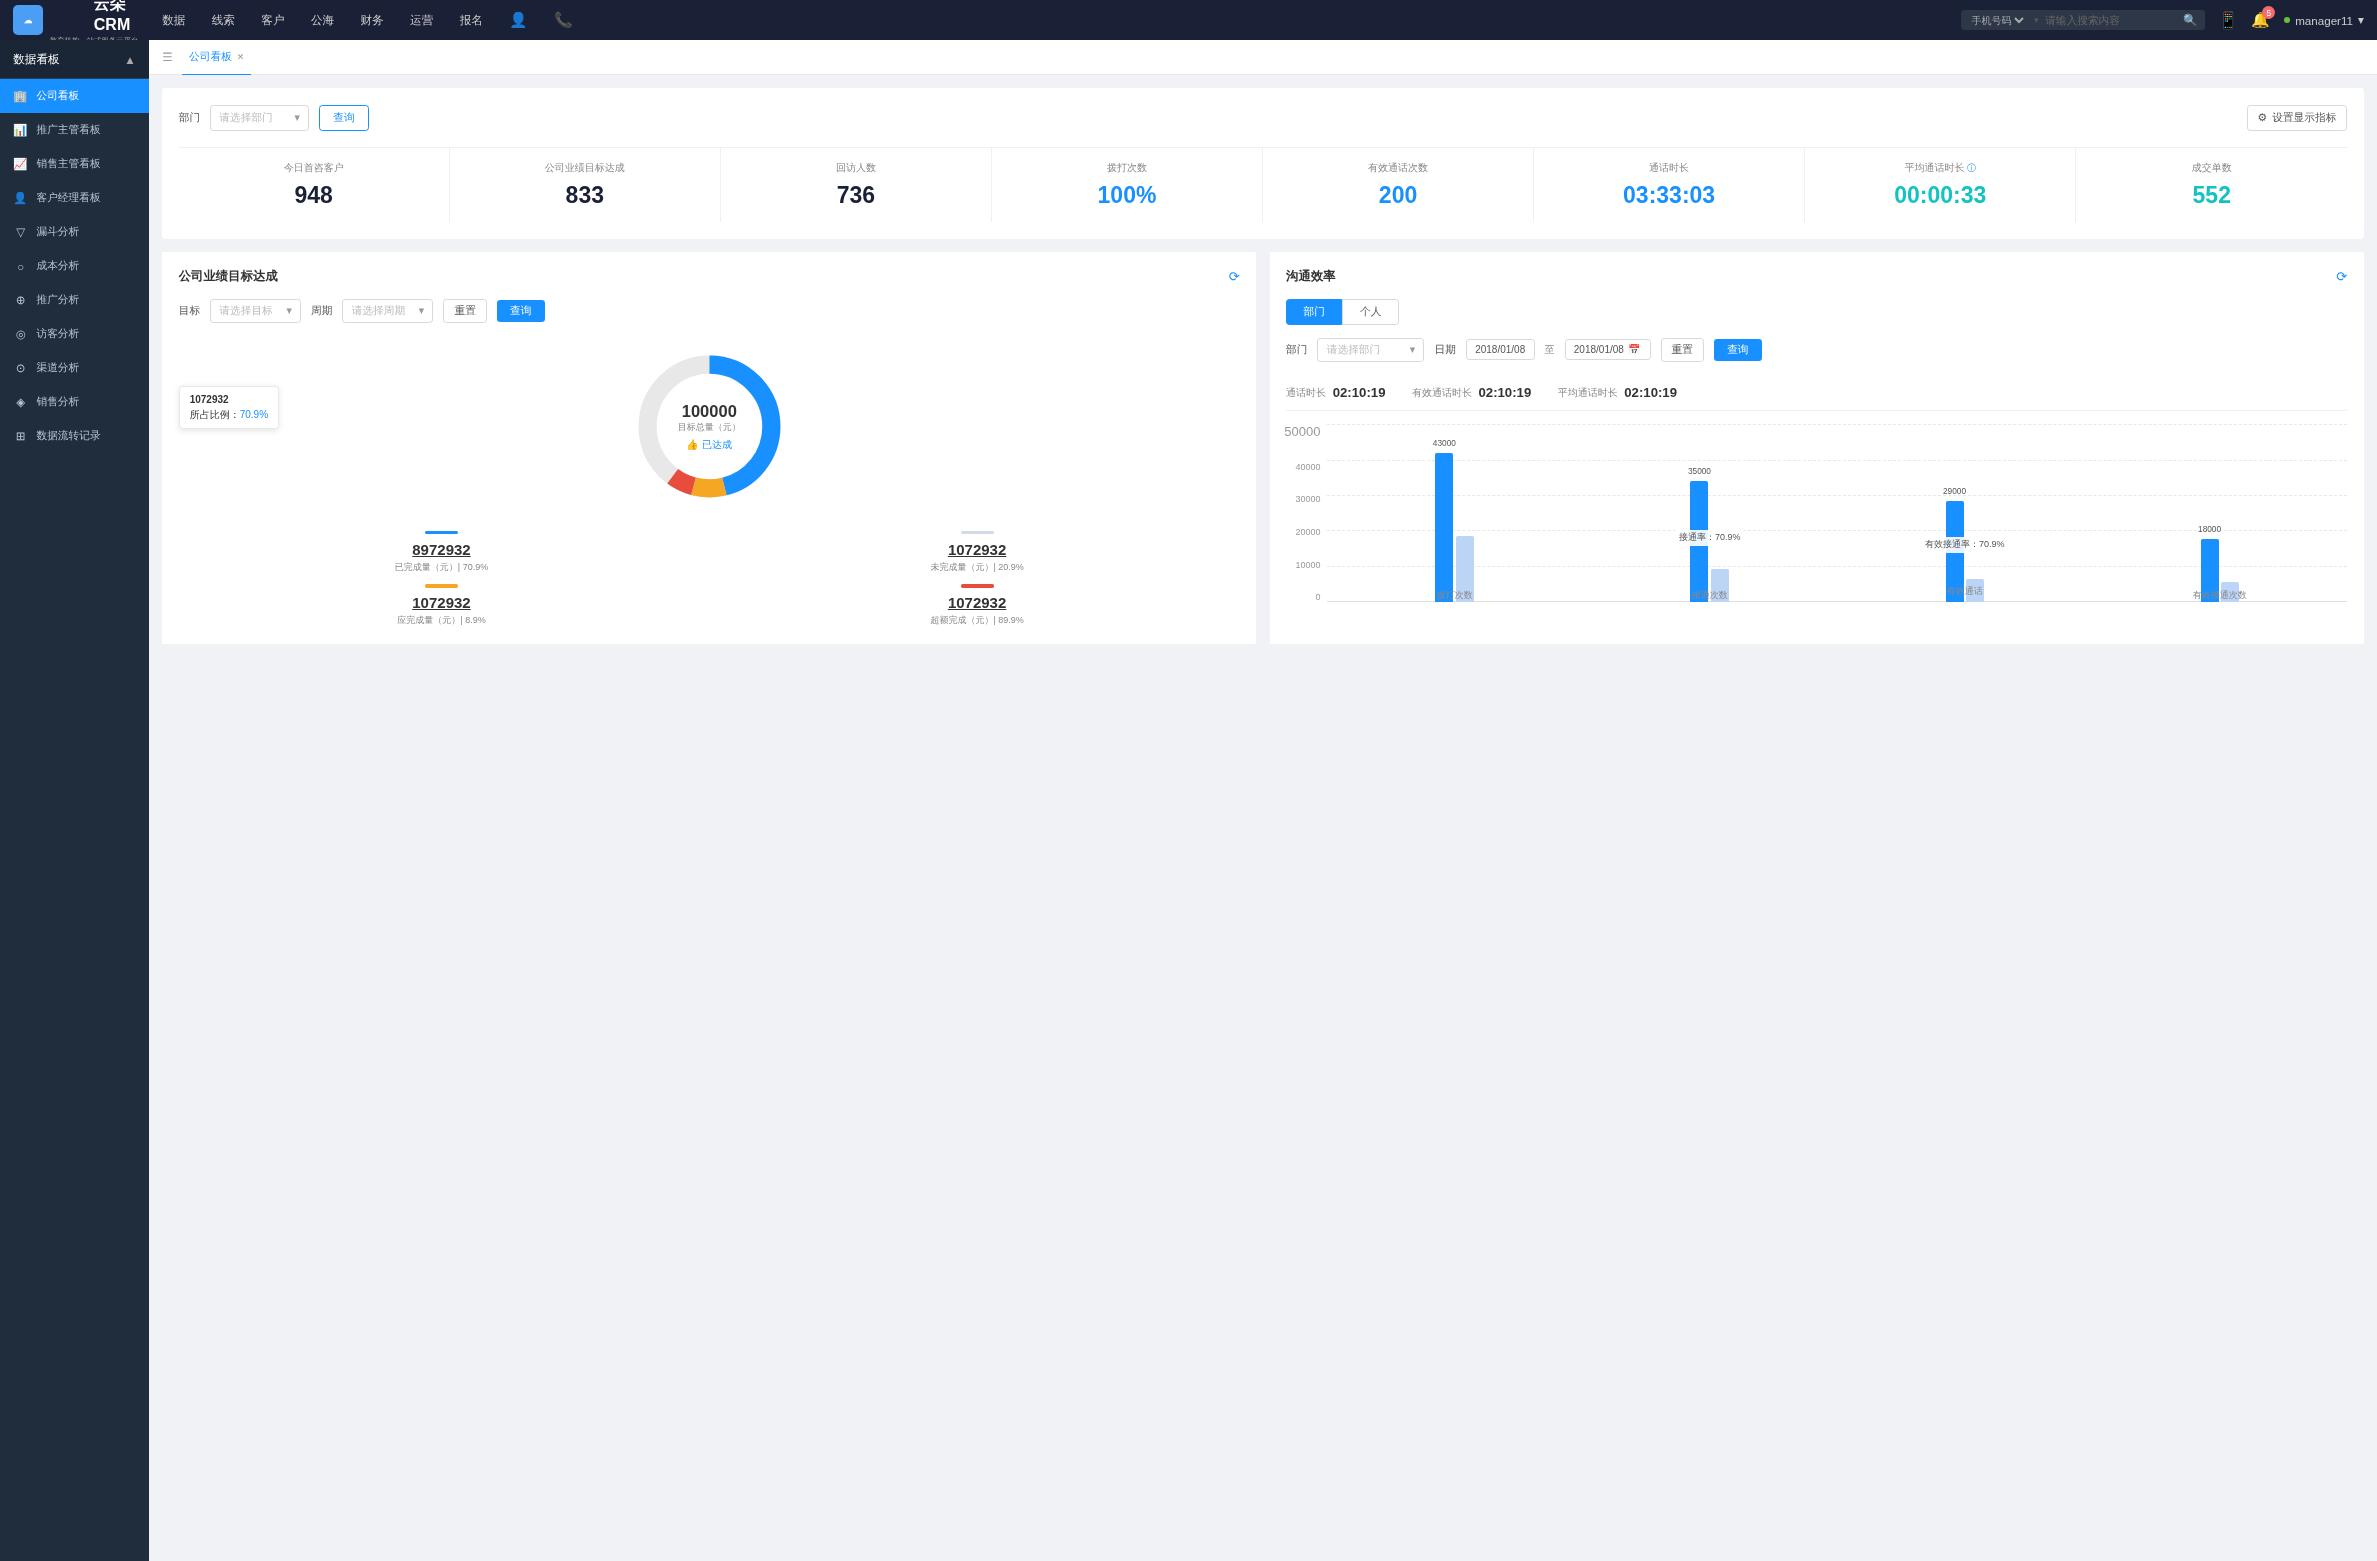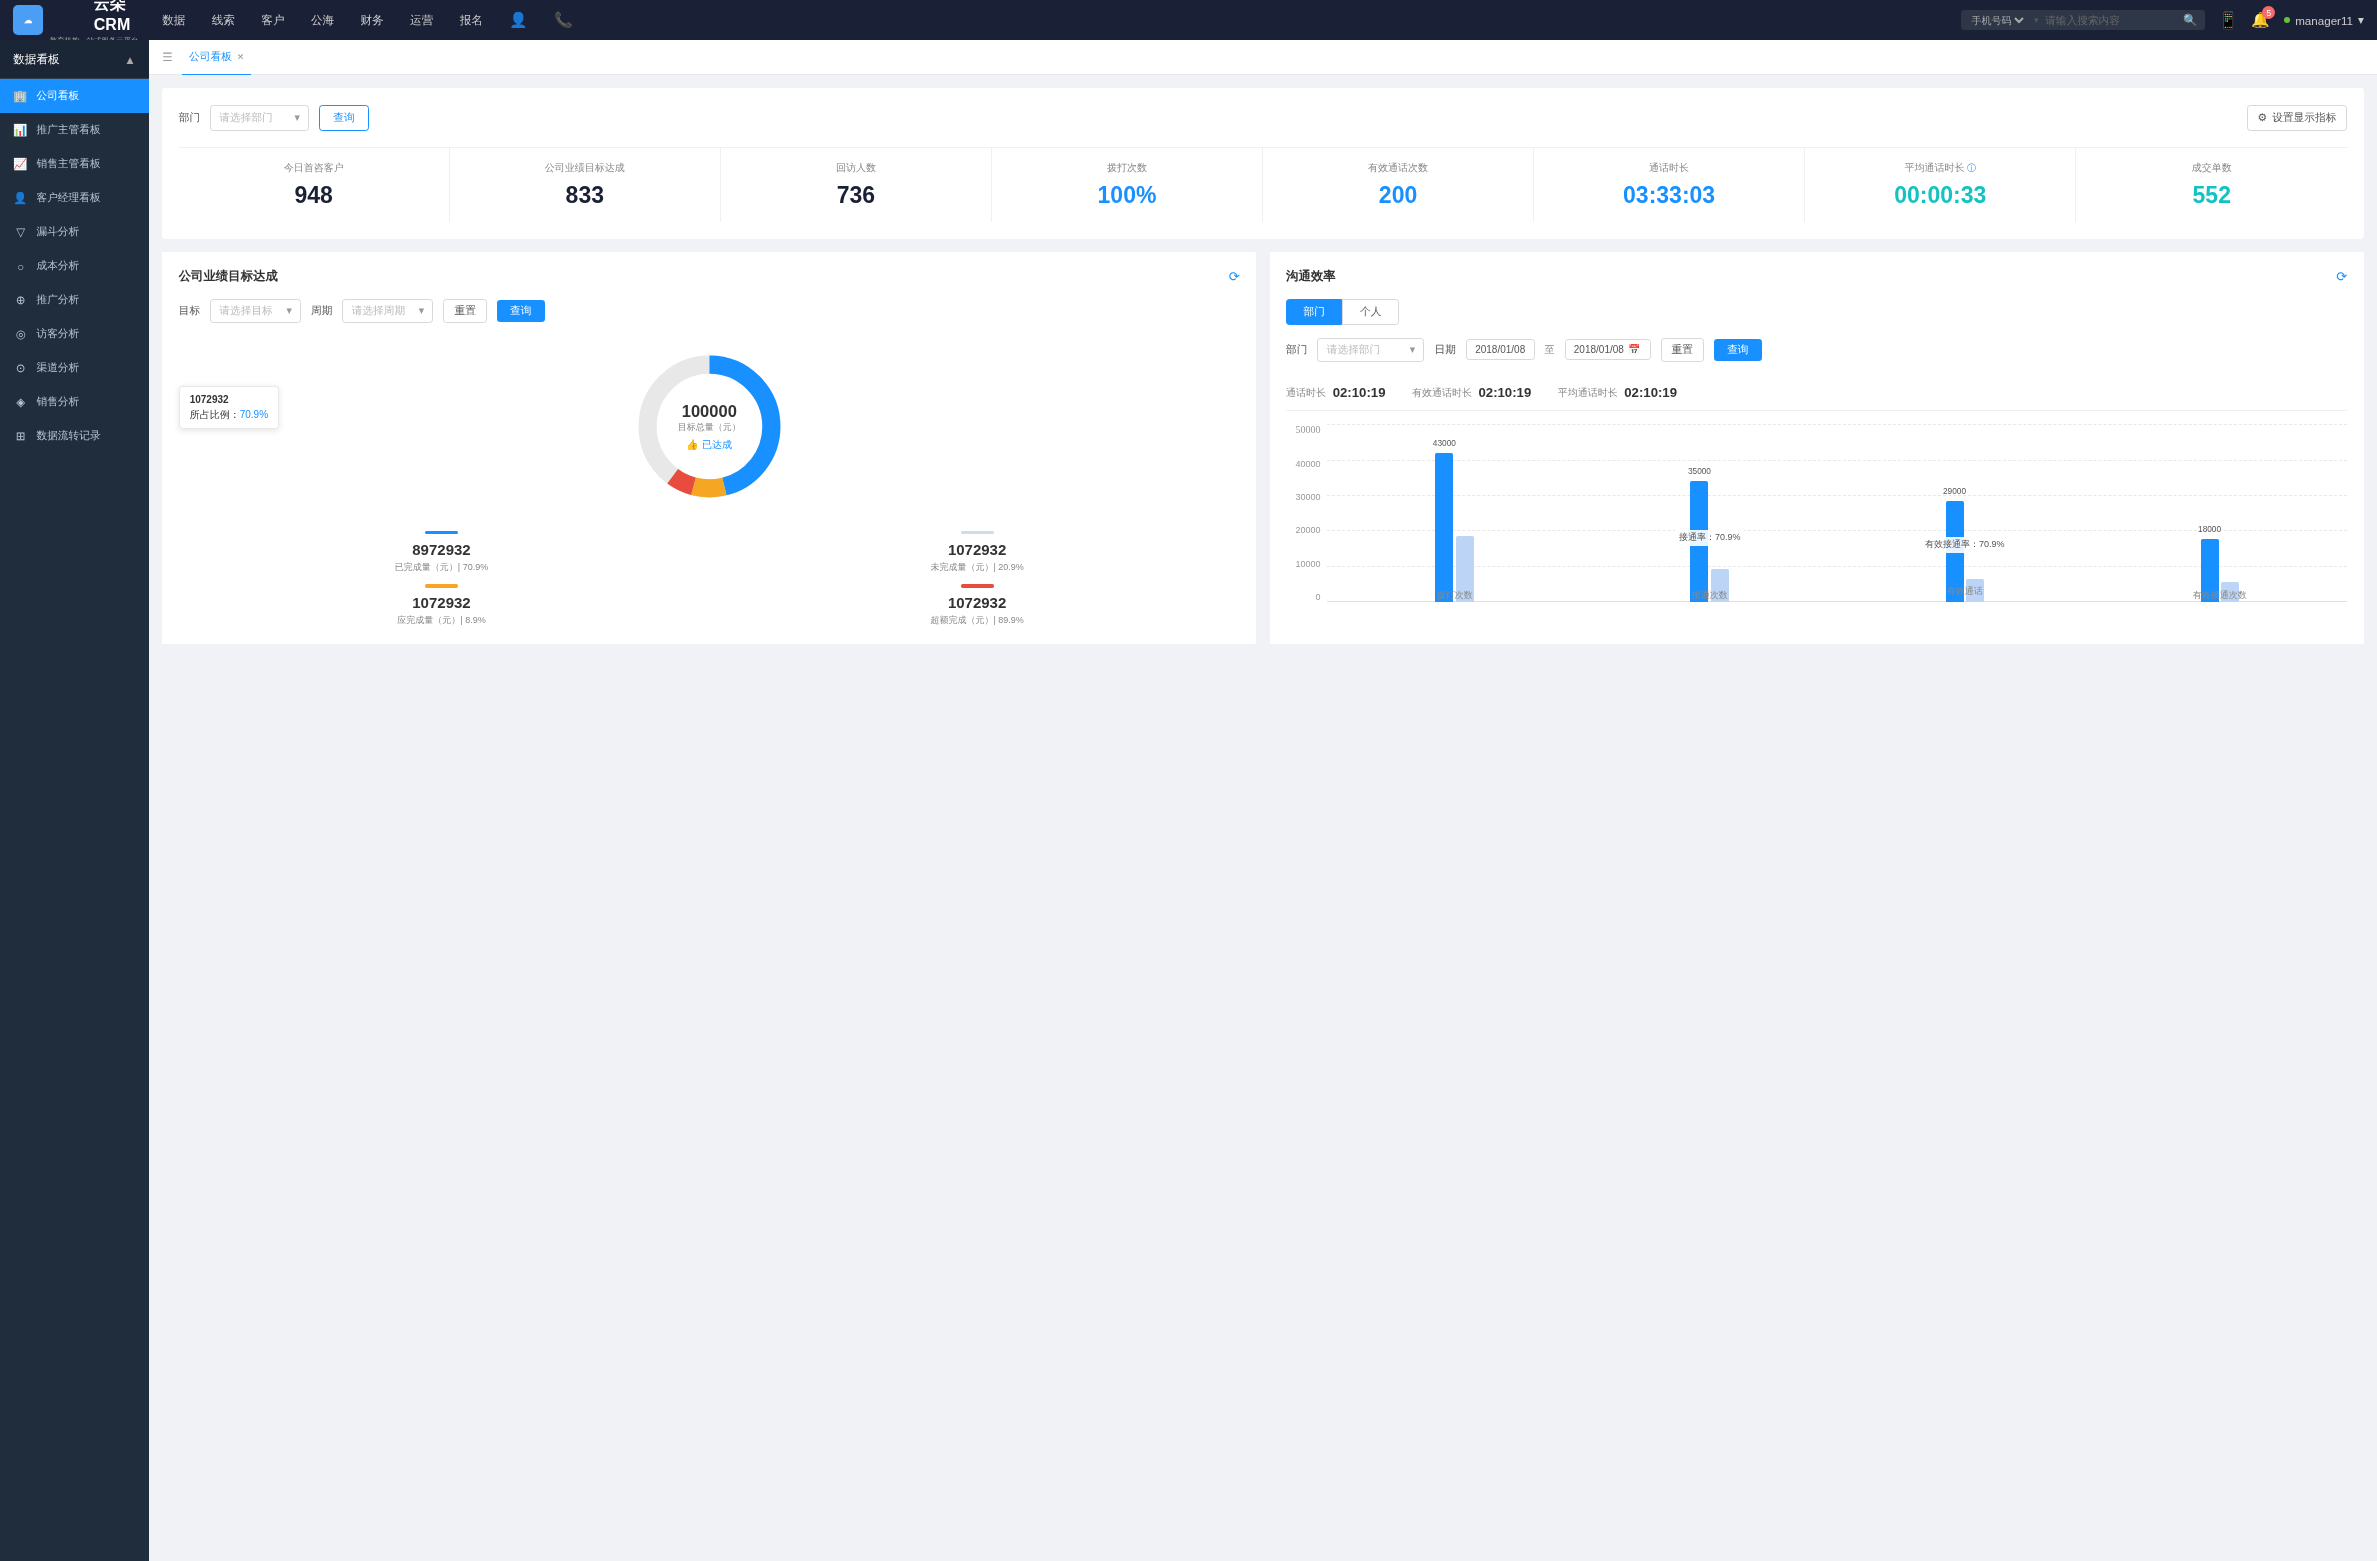--- a/index.html
+++ b/index.html
@@ -85,21 +85,21 @@
     .donut-tooltip-title { font-weight: 600; color: #333; margin-bottom: 3.3px; }
     .donut-tooltip-percent { color: #1890ff; }
     .donut-center { position: absolute; text-align: center; pointer-events: none; }
     .donut-center-value { font-size: 16.5px; font-weight: 700; color: #333; }
     .donut-center-label { font-size: 9px; color: #888; }
     .donut-center-badge { display: flex; align-items: center; gap: 3.3px; color: #1890ff; font-size: 10px; margin-top: 3.3px; justify-content: center; }
 
     .chart-stats { display: grid; grid-template-columns: 1fr 1fr; gap: 10px; }
     .chart-stat { text-align: center; }
     .chart-stat-indicator { width: 33px; height: 3.3px; border-radius: 1.7px; margin: 0 auto 6.6px; }
-    .chart-stat-value { font-size: 15px; font-weight: 700; color: #333; margin-bottom: 3.3px; }
+    .chart-stat-value { font-size: 15px; font-weight: 700; color: #333; margin-bottom: 3.3px; text-decoration: underline; }
     .chart-stat-label { font-size: 9px; color: #888; }
 
     
     .comm-tabs { display: flex; gap: 0; margin-bottom: 13.2px; }
     .comm-tab { padding: 5px 16.5px; border: 0.8px solid #d9d9d9; font-size: 10.7px; cursor: pointer; background: white; color: #555; }
     .comm-tab:first-child { border-radius: 3.3px 0 0 3.3px; }
     .comm-tab:last-child { border-radius: 0 3.3px 3.3px 0; }
     .comm-tab.active { background: #1890ff; color: white; border-color: #1890ff; }
 
     .comm-filter { display: flex; align-items: center; gap: 10px; margin-bottom: 13.2px; }
@@ -393,21 +393,21 @@
             <div class="comm-stat">
               <span class="comm-stat-label">平均通话时长</span>
               <span class="comm-stat-value">02:10:19</span>
             </div>
           </div>
 
           <div class="bar-chart">
             <div style="display:flex; height:198px; align-items:stretch;">
 
               <div style="display:flex;flex-direction:column;justify-content:space-between;padding-bottom:20px;align-items:flex-end;padding-right:6.6px;width:41px;">
-                <span style="font-size:10px;color:#999;font-family:Liberation Serif, serif;">50000</span>
+                <span style="font-size:13px;color:#999;">50000</span>
                 <span style="font-size:9px;color:#999;">40000</span>
                 <span style="font-size:9px;color:#999;">30000</span>
                 <span style="font-size:9px;color:#999;">20000</span>
                 <span style="font-size:9px;color:#999;">10000</span>
                 <span style="font-size:9px;color:#999;">0</span>
               </div>
 
               <div style="flex:1;display:flex;flex-direction:column;position:relative;">
 
                 <div style="position:absolute;top:0;left:0;right:0;bottom:20px;display:flex;flex-direction:column;justify-content:space-between;pointer-events:none;">

